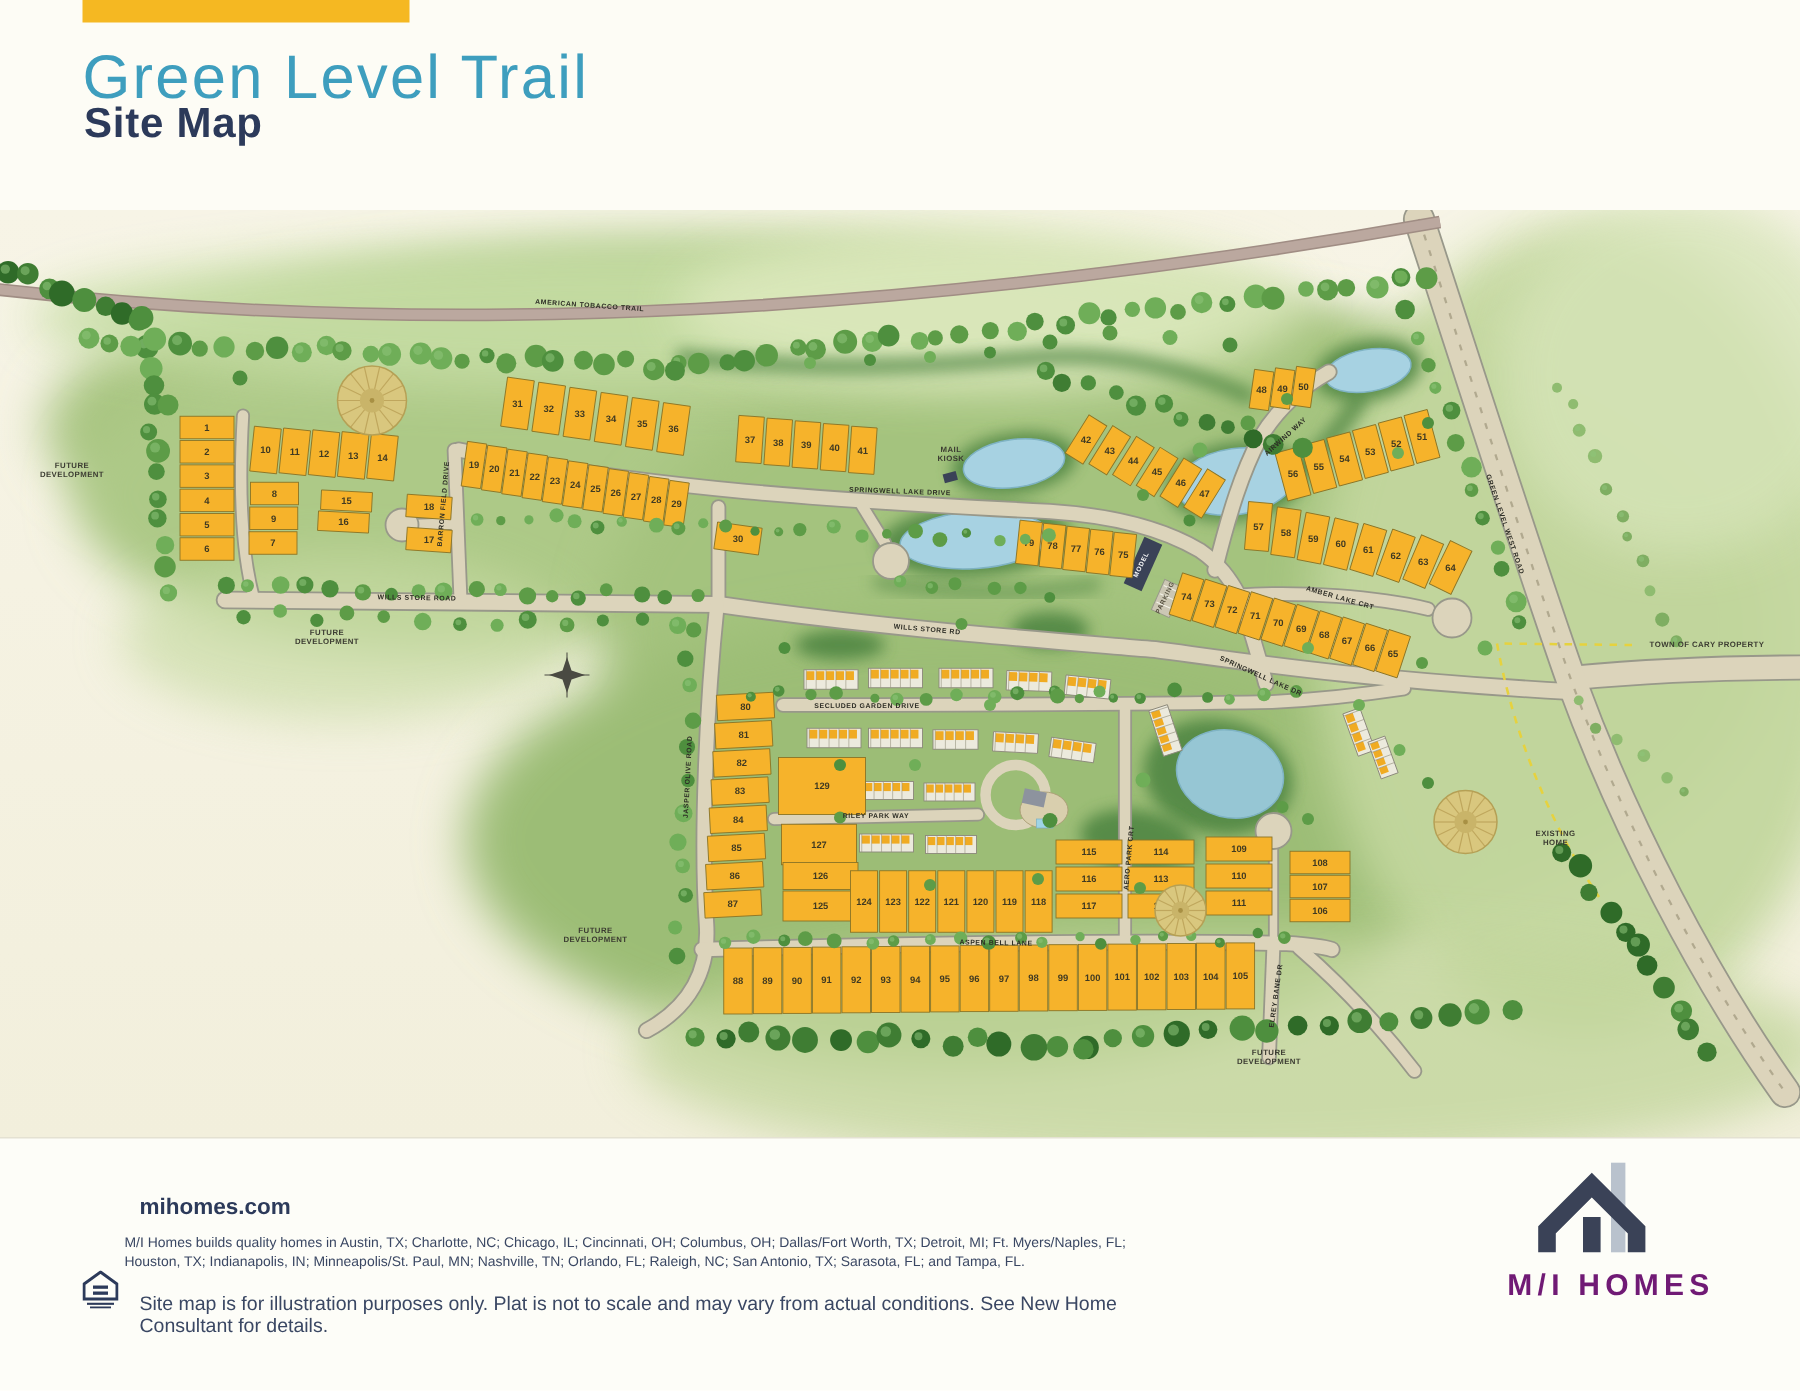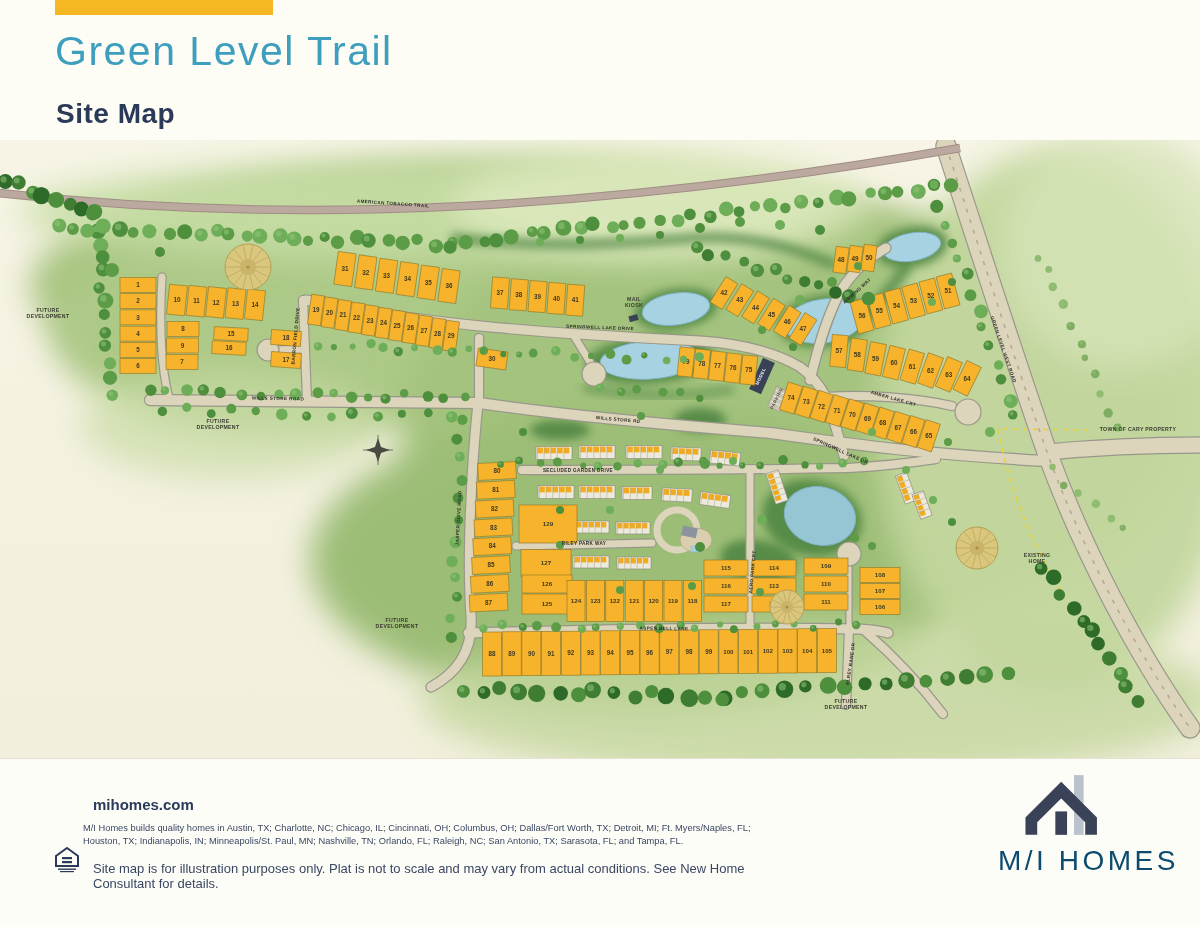--- a/index.html
+++ b/index.html
@@ -1,28 +1,28 @@
 <!DOCTYPE html>
 <html><head>
 <meta charset="utf-8">
 <style>
   html,body{margin:0;padding:0;background:#ffffff;}
   .page{position:relative;width:1200px;height:927px;background:#fdfcf5;font-family:"Liberation Sans",sans-serif;overflow:hidden;}
   .accent-bar{position:absolute;left:55px;top:0;width:218px;height:15px;background:#F5B822;}
   h1.title{position:absolute;left:55px;top:28px;margin:0;font-size:41px;font-weight:400;color:#3E9EBE;letter-spacing:1.5px;}
-  h2.subtitle{position:absolute;left:56px;top:98px;margin:0;font-size:28px;font-weight:700;color:#2C3A5A;letter-spacing:.5px;}
+  h2.subtitle{position:absolute;left:56px;top:66px;margin:0;font-size:28px;font-weight:700;color:#2C3A5A;letter-spacing:.5px;}
   .map-band{position:absolute;left:0;top:140px;width:1200px;height:618px;background:linear-gradient(#f7f4e6,#f2efdc);}
   .map-band svg{position:absolute;left:0;top:0;}
   .footer{position:absolute;left:0;top:758px;width:1200px;height:169px;background:#fdfdf8;border-top:1px solid #e4e1d2;}
   .website{position:absolute;left:93px;top:37px;font-size:15px;font-weight:700;color:#2C3A5A;text-decoration:none;}
   .markets{position:absolute;left:83px;top:63px;width:676px;font-size:9.3px;line-height:1.45;color:#3a4763;margin:0;}
   .disclaimer{position:absolute;left:93px;top:102px;width:690px;font-size:13px;color:#3a4763;margin:0;}
   .eho{position:absolute;left:55px;top:88px;width:24px;height:26px;}
   .logo{position:absolute;left:998px;top:14px;width:152px;text-align:center;}
-  .logo-text{font-size:28px;letter-spacing:3.5px;color:#0c4a6e;font-weight:400;margin-top:4px;white-space:nowrap;}
+  .logo-text{font-size:20px;letter-spacing:3.5px;color:#701a75;font-weight:700;margin-top:4px;white-space:nowrap;}
 </style>
 </head>
 <body>
 
 <div class="page">
   <div class="accent-bar"></div>
   <h1 class="title">Green Level Trail</h1>
   <h2 class="subtitle">Site Map</h2>
 
   <div class="map-band">

